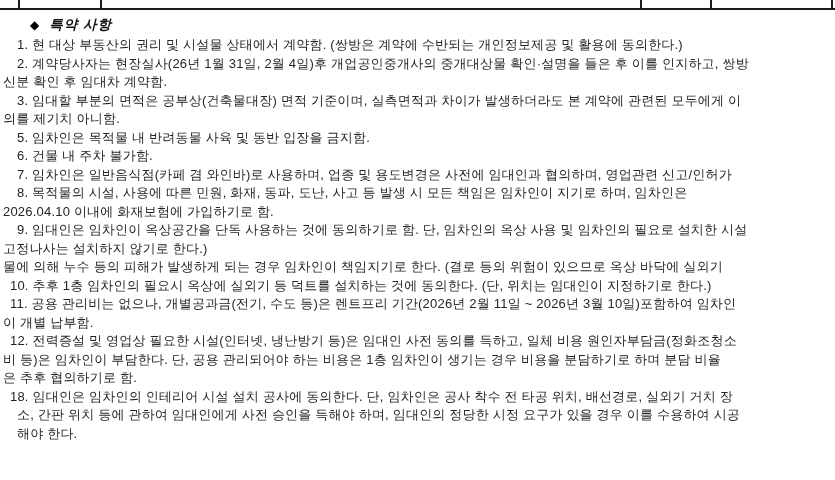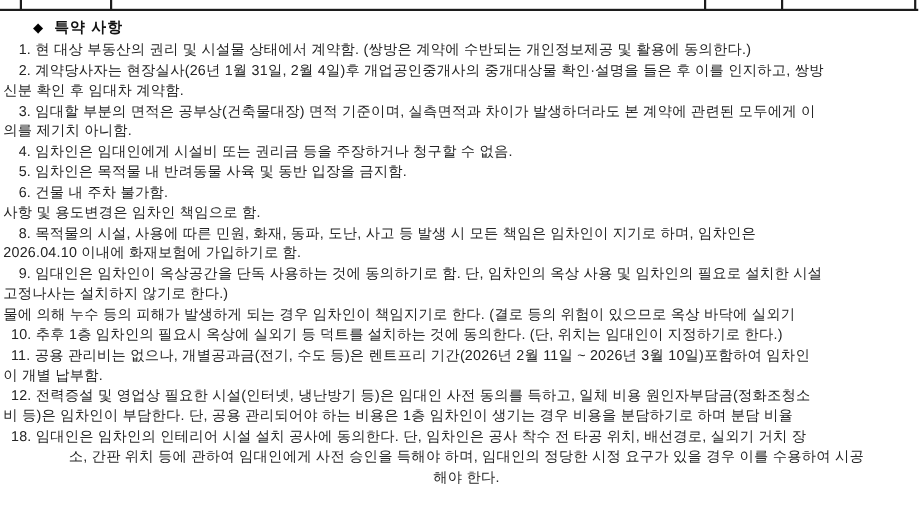--- a/index.html
+++ b/index.html
@@ -29,30 +29,30 @@
     position: absolute; top: 12px; left: 0; width: 835px;
     padding: 2px 4px 0 3px;
     color: #222222;
   }
   .title-row {
     padding-left: 27px; height: 22px; line-height: 22px;
     font-size: 13.5px; color: #111; letter-spacing: 1px;
     white-space: nowrap;
   }
   .diamond { font-size: 12px; margin-right: 9px; color: #000; }
-  .title-text { font-weight: 600; }
+  .title-text { font-weight: 600; font-style: italic; }
 
   .ln {
     font-size: 13px; line-height: 18.5px; height: 18.5px;
     white-space: nowrap; overflow: hidden;
     color: #242424; letter-spacing: 0.2px;
   }
   .f1 { text-indent: 14px; }  
   .f2 { text-indent: 7px; }   
-  .ci { text-indent: 14px; text-align: center; }  
+  .ci { text-indent: 14px; }  
 </style>
 </head>
 <body>
 
 <div class="doc">
 
   <div class="tbl-hline"></div>
   <div class="tbl-stub stub1"></div>
   <div class="tbl-stub stub2"></div>
   <div class="tbl-stub stub3"></div>
@@ -66,41 +66,41 @@
     </div>
 
     <div class="ln f1">1. 현 대상 부동산의 권리 및 시설물 상태에서 계약함. (쌍방은 계약에 수반되는 개인정보제공 및 활용에 동의한다.)</div>
 
     <div class="ln f1">2. 계약당사자는 현장실사(26년 1월 31일, 2월 4일)후 개업공인중개사의 중개대상물 확인·설명을 들은 후 이를 인지하고, 쌍방</div>
     <div class="ln">신분 확인 후 임대차 계약함.</div>
 
     <div class="ln f1">3. 임대할 부분의 면적은 공부상(건축물대장) 면적 기준이며, 실측면적과 차이가 발생하더라도 본 계약에 관련된 모두에게 이</div>
     <div class="ln">의를 제기치 아니함.</div>
 
-    <div class="ln f1">4. 임차인은 임대인에게 시설비 또는 권리금 등을 주장하거나 청구할 수 없음.</div>
 
     <div class="ln f1">5. 임차인은 목적물 내 반려동물 사육 및 동반 입장을 금지함.</div>
 
     <div class="ln f1">6. 건물 내 주차 불가함.</div>
 
-    <div class="ln">사항 및 용도변경은 임차인 책임으로 함.</div>
+    <div class="ln f1">7. 임차인은 일반음식점(카페 겸 와인바)로 사용하며, 업종 및 용도변경은 사전에 임대인과 협의하며, 영업관련 신고/인허가</div>
 
     <div class="ln f1">8. 목적물의 시설, 사용에 따른 민원, 화재, 동파, 도난, 사고 등 발생 시 모든 책임은 임차인이 지기로 하며, 임차인은</div>
     <div class="ln">2026.04.10 이내에 화재보험에 가입하기로 함.</div>
 
     <div class="ln f1">9. 임대인은 임차인이 옥상공간을 단독 사용하는 것에 동의하기로 함. 단, 임차인의 옥상 사용 및 임차인의 필요로 설치한 시설</div>
     <div class="ln">고정나사는 설치하지 않기로 한다.)</div>
     <div class="ln">물에 의해 누수 등의 피해가 발생하게 되는 경우 임차인이 책임지기로 한다. (결로 등의 위험이 있으므로 옥상 바닥에 실외기</div>
 
     <div class="ln f2">10. 추후 1층 임차인의 필요시 옥상에 실외기 등 덕트를 설치하는 것에 동의한다. (단, 위치는 임대인이 지정하기로 한다.)</div>
 
     <div class="ln f2">11. 공용 관리비는 없으나, 개별공과금(전기, 수도 등)은 렌트프리 기간(2026년 2월 11일 ~ 2026년 3월 10일)포함하여 임차인</div>
     <div class="ln">이 개별 납부함.</div>
 
     <div class="ln f2">12. 전력증설 및 영업상 필요한 시설(인터넷, 냉난방기 등)은 임대인 사전 동의를 득하고, 일체 비용 원인자부담금(정화조청소</div>
     <div class="ln">비 등)은 임차인이 부담한다. 단, 공용 관리되어야 하는 비용은 1층 임차인이 생기는 경우 비용을 분담하기로 하며 분담 비율</div>
+    <div class="ln">은 추후 협의하기로 함.</div>
 
     <div class="ln f2">18. 임대인은 임차인의 인테리어 시설 설치 공사에 동의한다. 단, 임차인은 공사 착수 전 타공 위치, 배선경로, 실외기 거치 장</div>
     <div class="ln ci">소, 간판 위치 등에 관하여 임대인에게 사전 승인을 득해야 하며, 임대인의 정당한 시정 요구가 있을 경우 이를 수용하여 시공</div>
     <div class="ln ci">해야 한다.</div>
 
   </div>
 </div>
 
 </body></html>

